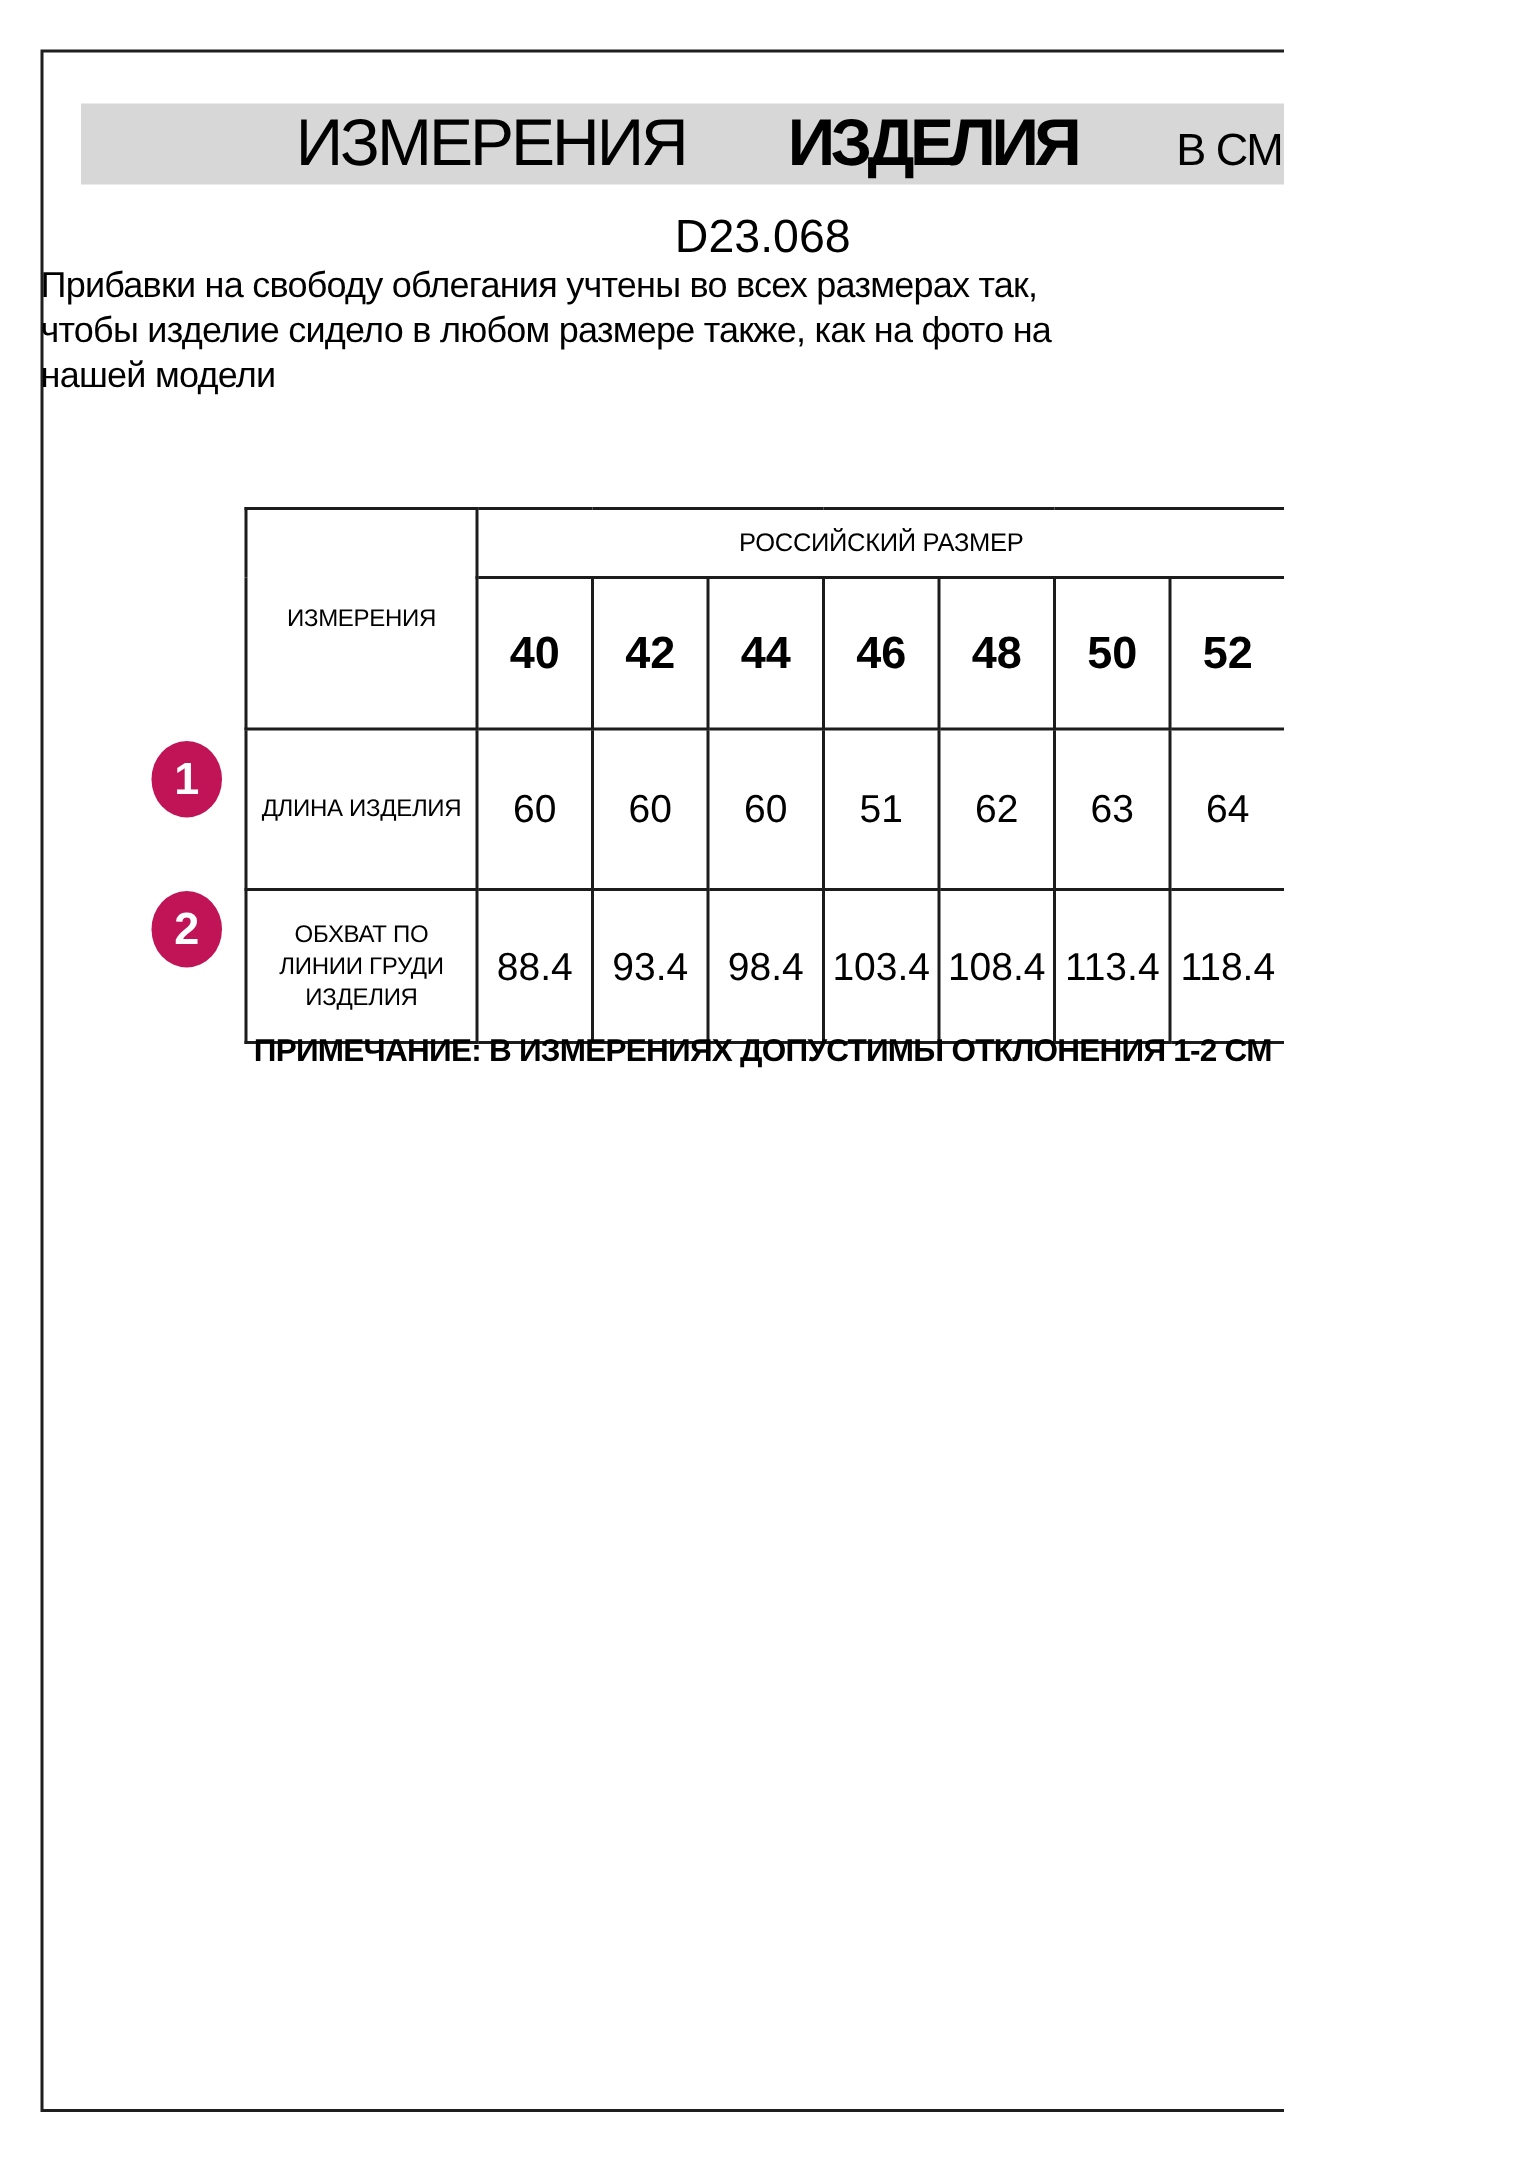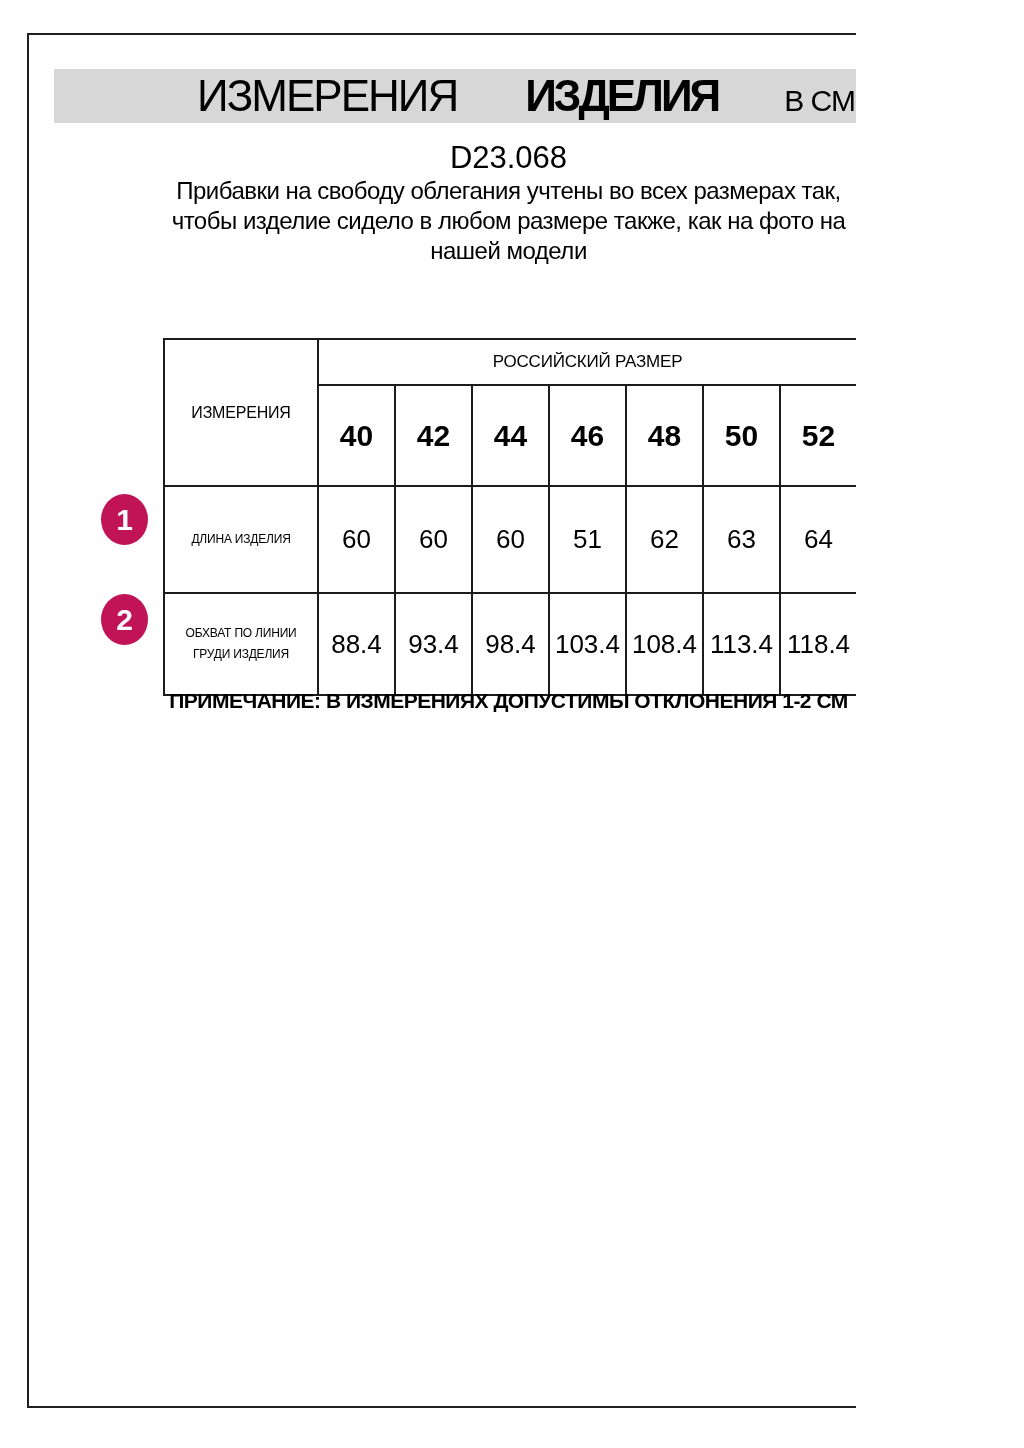--- a/index.html
+++ b/index.html
@@ -66,21 +66,21 @@
     width: 963px;
     text-align: center;
     font-size: 31px;
     line-height: 31px;
   }
   .desc {
     position: absolute;
     left: 27px;
     top: 176px;
     width: 963px;
-    text-align: center;
+    text-align: left;
     font-size: 24px;
     line-height: 30px;
     letter-spacing: -0.5px;
   }
   
   table.size-table {
     position: absolute;
     left: 163px;
     top: 338px;
     width: 693px;
@@ -104,21 +104,21 @@
   }
   td.group-cell {
     font-size: 17px;
     letter-spacing: -0.2px;
   }
   td.size-cell {
     font-size: 30px;
     font-weight: 700;
   }
   td.row-label {
-    font-size: 12px;
+    font-size: 16px;
     line-height: 21px;
     letter-spacing: -0.2px;
   }
   td.row-label.one-line { white-space: nowrap; padding: 0; }
   td.value-cell {
     font-size: 26px;
     border-radius: 24px;
   }
   
   .marker {

